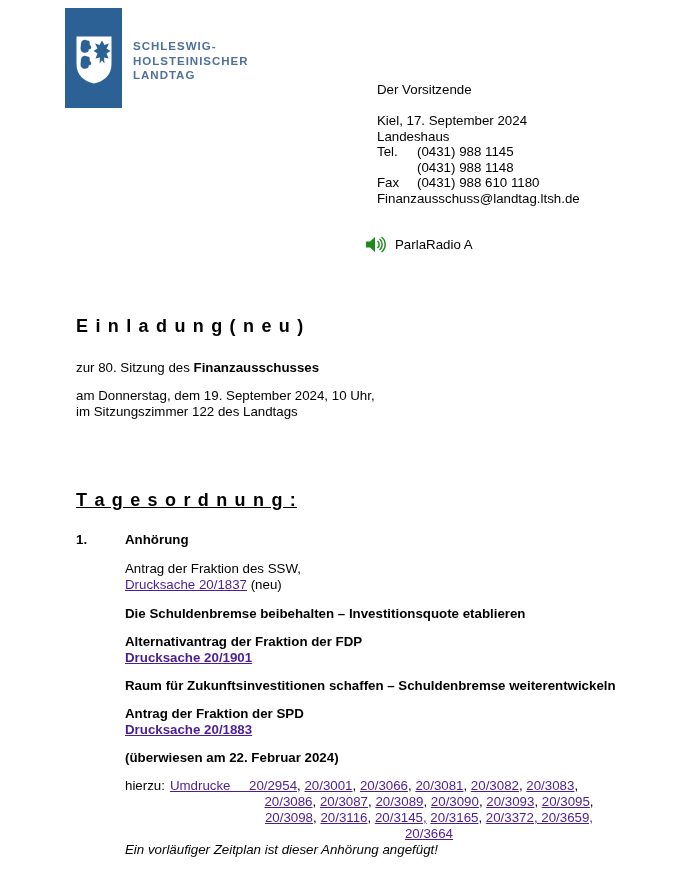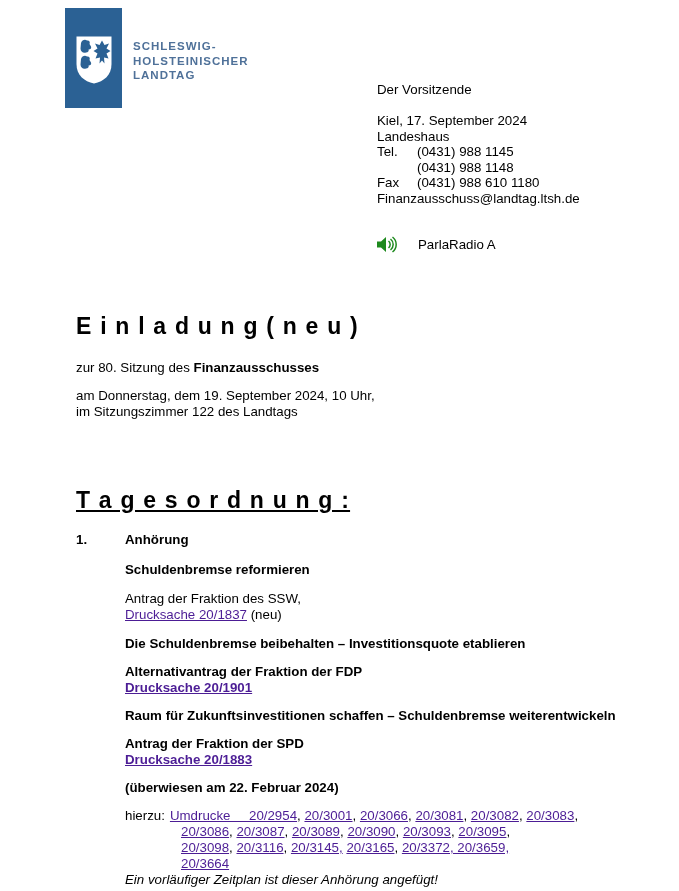--- a/index.html
+++ b/index.html
@@ -10,39 +10,39 @@
   
   .logo-box{position:absolute;left:65px;top:8px;width:57px;height:100px;background:#2b6194;}
   .logo-box svg{display:block;margin:27px auto 0 auto;}
   .wordmark{position:absolute;left:133px;top:39px;color:#4f7199;font-weight:bold;
     font-size:11.5px;letter-spacing:1px;line-height:14.5px;}
   
   .sender{position:absolute;left:377px;top:82px;line-height:15.5px;}
   .sender .spacer{height:15.5px;}
   .lbl{display:inline-block;width:40px;}
   
-  .parlaradio{position:absolute;left:377px;top:236px;display:flex;align-items:center;gap:20px;}
+  .parlaradio{position:absolute;left:366px;top:236px;display:flex;align-items:center;gap:8px;}
   
   .main{position:absolute;left:76px;top:316px;width:545px;}
-  h1,h2{font-size:23px;font-weight:bold;letter-spacing:1.2px;line-height:20px;margin:0;}
+  h1,h2{font-size:18px;font-weight:bold;letter-spacing:1.2px;line-height:20px;margin:0;}
   h1{margin-bottom:24px;}
   h2{margin-top:70px;margin-bottom:22px;text-decoration:underline;}
   .main p{margin:0;line-height:16px;}
   .intro1{margin-bottom:12px !important;}
   .item{display:flex;}
   .num{width:49px;font-weight:bold;line-height:16px;}
   .content{flex:1;}
   .b{font-weight:bold;}
   .mt12{margin-top:12px !important;font-weight:bold;}
   .mt13{margin-top:13px !important;}
   .mt14{margin-top:14px !important;}
   .blk{display:block;}
   .lnk{color:#4c1d95;text-decoration:underline;cursor:pointer;}
   .hz{margin-top:12px;line-height:16px;}
-  .hz-pad{margin-left:56px;}
+  .hz-pad{margin-left:112px;text-align:center;}
   .hzlbl{margin-right:5px;}
   .note{font-style:italic;}
 </style>
 </head>
 <body>
 
 <div class="page">
 
   <div class="logo-box">
     <svg viewBox="0 0 38 50" width="38" height="50">
@@ -88,21 +88,20 @@
         <span class="blk">im Sitzungszimmer 122 des Landtags</span>
       </p>
 
     <h2>T a g e s o r d n u n g :</h2>
 
     <div class="item">
       <div class="num">1.</div>
       <div class="content">
         <p class="b">Anhörung</p>
 
-        <p class="b mt14">Schuldenbremse reformieren</p>
         <p class="mt13">
             <span class="blk">Antrag der Fraktion des SSW,</span>
             <span class="blk"><a class="lnk">Drucksache 20/1837</a><span> (neu)</span></span>
           </p>
 
         <p class="b mt13">Die Schuldenbremse beibehalten – Investitionsquote etablieren</p>
         <p class="mt12">
             <span class="blk">Alternativantrag der Fraktion der FDP</span>
             <span class="blk"><a class="lnk">Drucksache 20/1901</a><span></span></span>
           </p>

